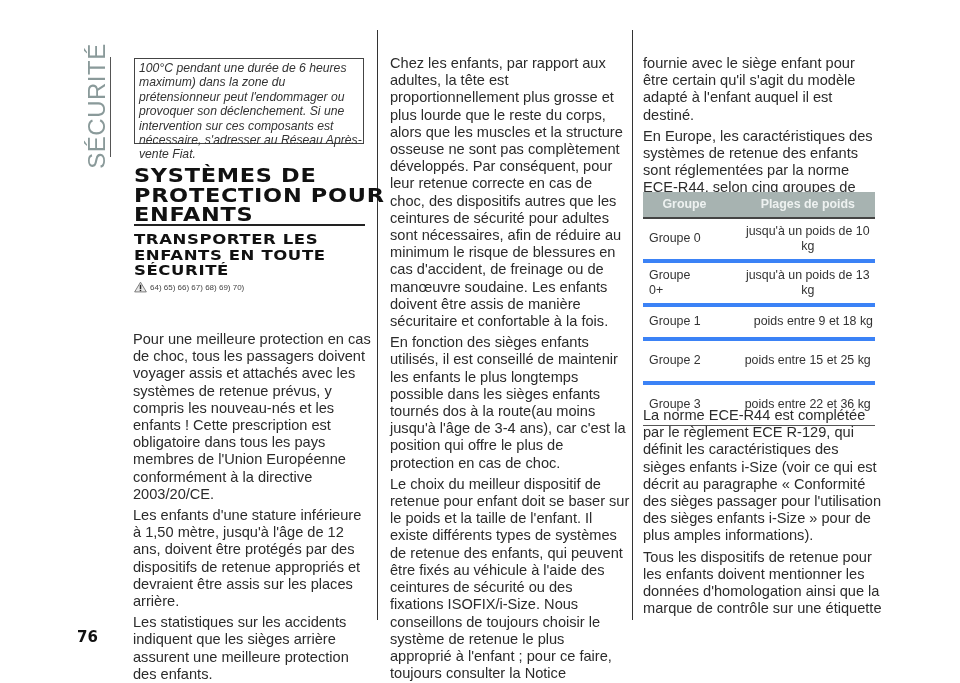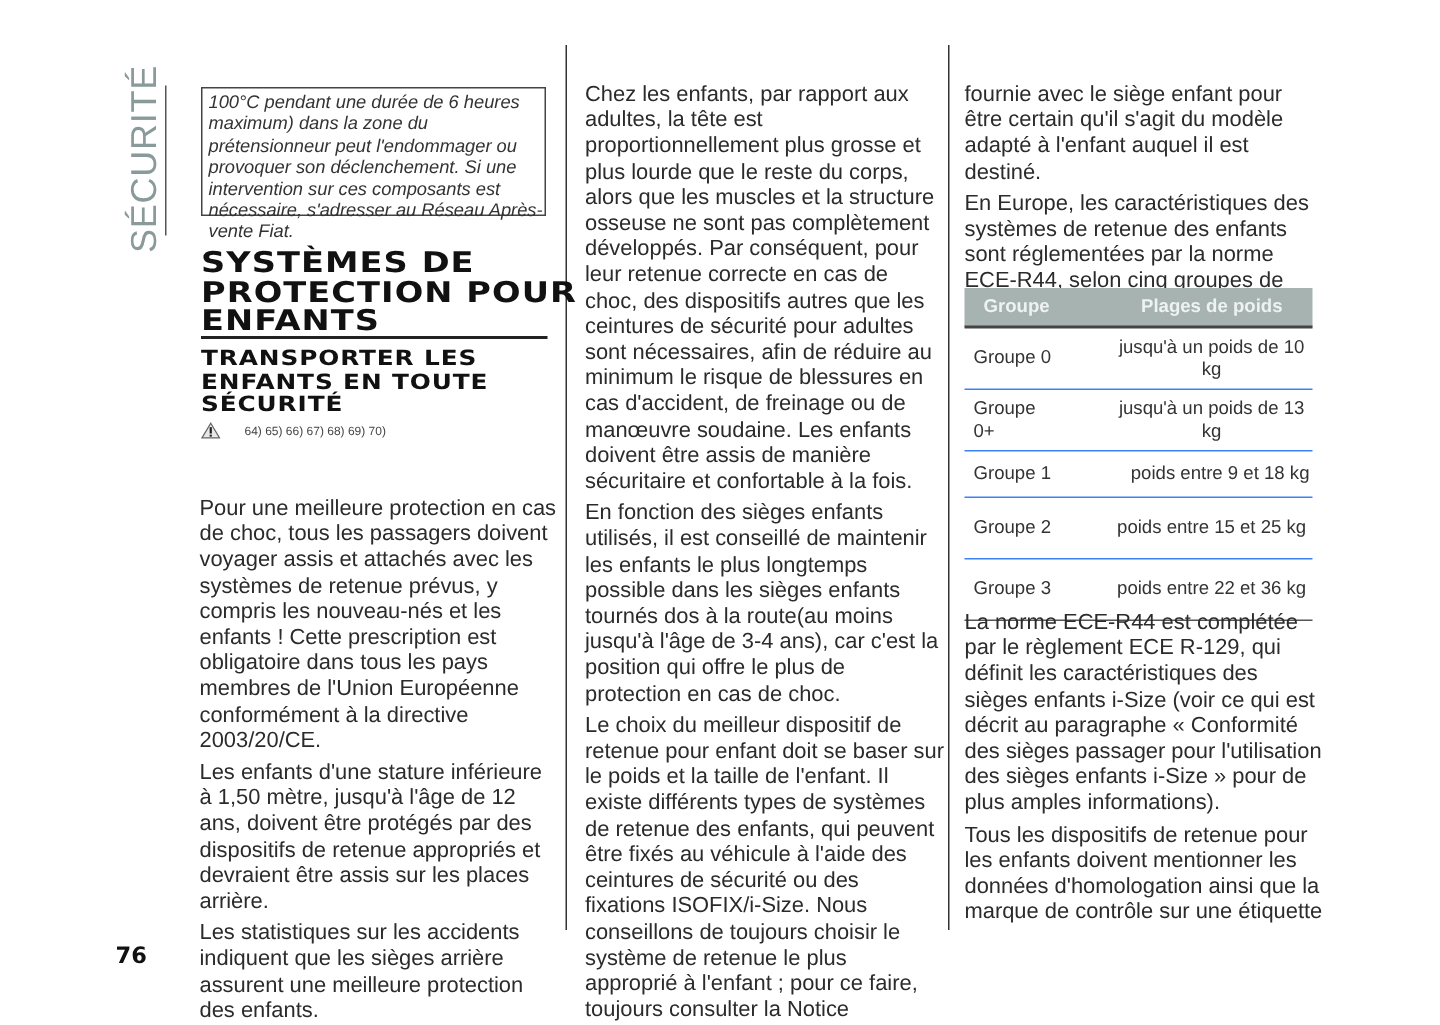--- a/index.html
+++ b/index.html
@@ -35,40 +35,40 @@
     font-size:19px; line-height:19.5px; letter-spacing:0.6px; color:#111;
     transform:scaleX(1.18); transform-origin:left top;
   }
   .h1-rule { position:absolute; left:134px; top:224px; width:231px; height:2px; background:#222; }
   .h2 {
     position:absolute; left:134px; top:232px; width:200px;
     font-family:"DejaVu Sans", sans-serif; font-weight:900;
     font-size:14px; line-height:15.5px; letter-spacing:0.5px; color:#111;
     transform:scaleX(1.18); transform-origin:left top;
   }
-  .refs { position:absolute; left:134px; top:281px; font-size:8px; color:#444; display:flex; align-items:center; gap:16px; }
+  .refs { position:absolute; left:134px; top:281px; font-size:8px; color:#444; display:flex; align-items:center; gap:3px; }
   .refs .warn-icon { width:13px; height:12px; }
 
   .body-text { font-size:14.6px; line-height:17.2px; color:#2b2b2b; }
   .body-text p { margin:0 0 4px 0; }
   .c1text { position:absolute; left:133px; top:296px; width:240px;margin-top:35px; }
   .c2text { position:absolute; left:390px; top:55px; width:240px; }
   .c3text { position:absolute; left:643px; top:55px; width:240px; }
   .c3text2 { position:absolute; left:643px; top:407px; width:240px; }
 
   table.groups {
     position:absolute; left:643px; top:192px; width:232px; border-collapse:collapse;
     font-size:12.4px; line-height:14.5px; color:#333;
   }
   table.groups th {
-    background:#a7b3b1; color:#eef2f1; font-weight:bold; text-align:center;
+    background:#a7b3b1; color:#eef2f1; font-weight:bold; text-align:right;
     padding:5px 6px; height:14px;
   }
   table.groups th.right { text-align:right; padding-right:20px; }
-  table.groups td { padding:4px 6px; border-top:1px solid #3b82f6; vertical-align:middle; }
+  table.groups td { padding:4px 6px; border-top:4px solid #3b82f6; vertical-align:middle; }
   table.groups tr:first-child td { border-top:none; }
   table.groups td.val { text-align:center; padding-left:30px; padding-right:2px;margin-top:16px; }
   table.groups tr.r td { height:32px; }
   table.groups tr.s td { height:22px; }
   table.groups thead th { border-bottom:2px solid #444; }
   table.groups tbody tr:last-child td { border-bottom:1px solid #555; }
 
   .pagenum {
     position:absolute; left:77px; top:628px;
     font-family:"DejaVu Sans", sans-serif; font-weight:bold; font-size:15px; color:#111;

